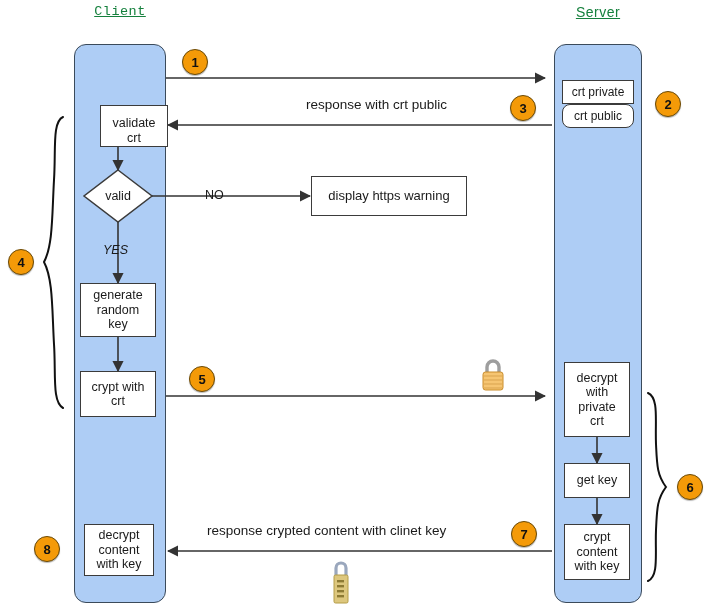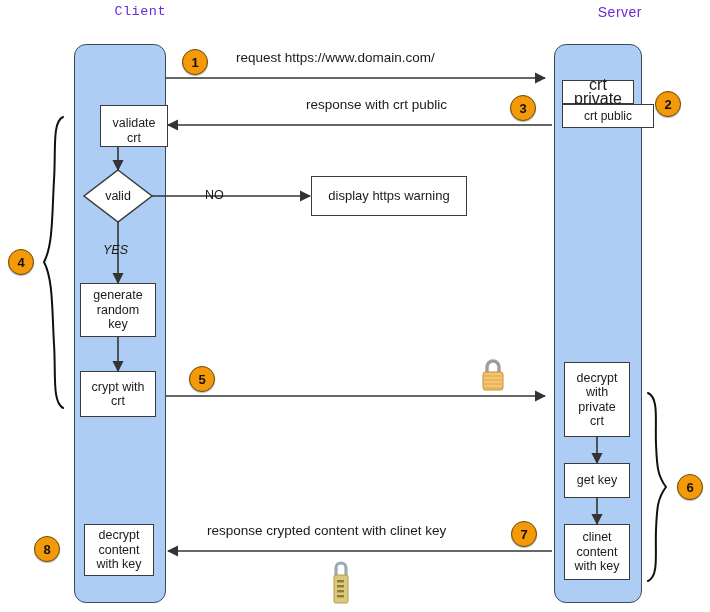--- a/index.html
+++ b/index.html
@@ -18,23 +18,24 @@
   .lane{
     background:#aecdf5;
     border:1.6px solid #3b4a5a;
     border-radius:12px;
     box-sizing:border-box;
   }
 
   
   .lane-title{
     font-size:14px;
-    color:#6d28d9;
-    text-align:right;
+    color:#15803d;
+    text-align:center;
     letter-spacing:0.5px;
+    text-decoration:underline;
   }
   .lane-title.mono{font-family:"Liberation Mono",monospace;font-size:13.5px;}
 
   
   .proc{
     background:#ffffff;
     border:1.5px solid #3b3b3b;
     box-sizing:border-box;
     display:flex;
     align-items:center;
@@ -145,49 +146,48 @@
     <span style="white-space:pre-line;">crypt with
 crt</span>
   </div>
 
   <div class="abs proc" style="left:84px;top:524px;width:70px;height:52px;">
     <span style="white-space:pre-line;">decrypt
 content
 with key</span>
   </div>
 
-  <div class="abs proc" style="left:562px;top:80px;width:72px;height:24px;font-size:16px;">
+  <div class="abs proc" style="left:562px;top:80px;width:72px;height:24px;font-size:12px;">
     <span>crt private</span>
   </div>
-  <div class="abs proc" style="left:562px;top:104px;width:92px;height:24px;font-size:12px;">
+  <div class="abs proc" style="left:562px;top:104px;width:72px;height:24px;font-size:12px;border-radius:8px;">
     <span>crt public</span>
   </div>
 
   <div class="abs proc" style="left:564px;top:362px;width:66px;height:75px;">
     <span style="white-space:pre-line;">decrypt
 with
 private
 crt</span>
   </div>
 
   <div class="abs proc" style="left:564px;top:463px;width:66px;height:35px;">
     <span>get key</span>
   </div>
 
   <div class="abs proc" style="left:564px;top:524px;width:66px;height:56px;">
-    <span style="white-space:pre-line;">clinet
+    <span style="white-space:pre-line;">crypt
 content
 with key</span>
   </div>
 
   <div class="abs proc" style="left:311px;top:176px;width:156px;height:40px;font-size:13px;">
     <span>display https warning</span>
   </div>
 
-  <div class="abs msg" style="left:236px;top:50px;">request https://www.domain.com/</div>
   <div class="abs msg" style="left:306px;top:97px;">response with crt public</div>
   <div class="abs msg" style="left:207px;top:523px;">response crypted content with clinet key</div>
 
   <div class="abs edge-lbl" style="left:205px;top:188px;">NO</div>
   <div class="abs edge-lbl" style="left:103px;top:243px;font-style:italic;">YES</div>
 
   <div class="abs badge" style="left:182px;top:49px;">1</div>
   <div class="abs badge" style="left:655px;top:91px;">2</div>
   <div class="abs badge" style="left:510px;top:95px;">3</div>
   <div class="abs badge" style="left:8px;top:249px;">4</div>

